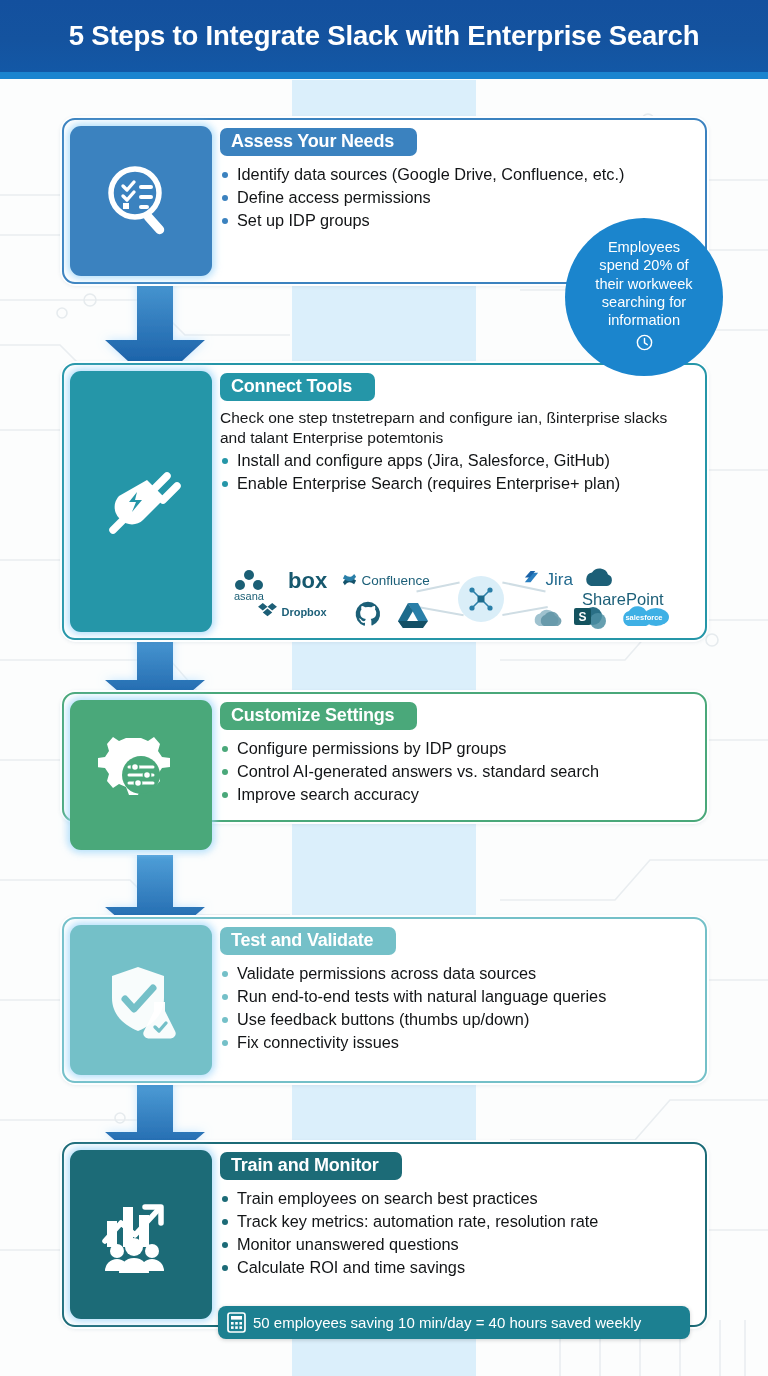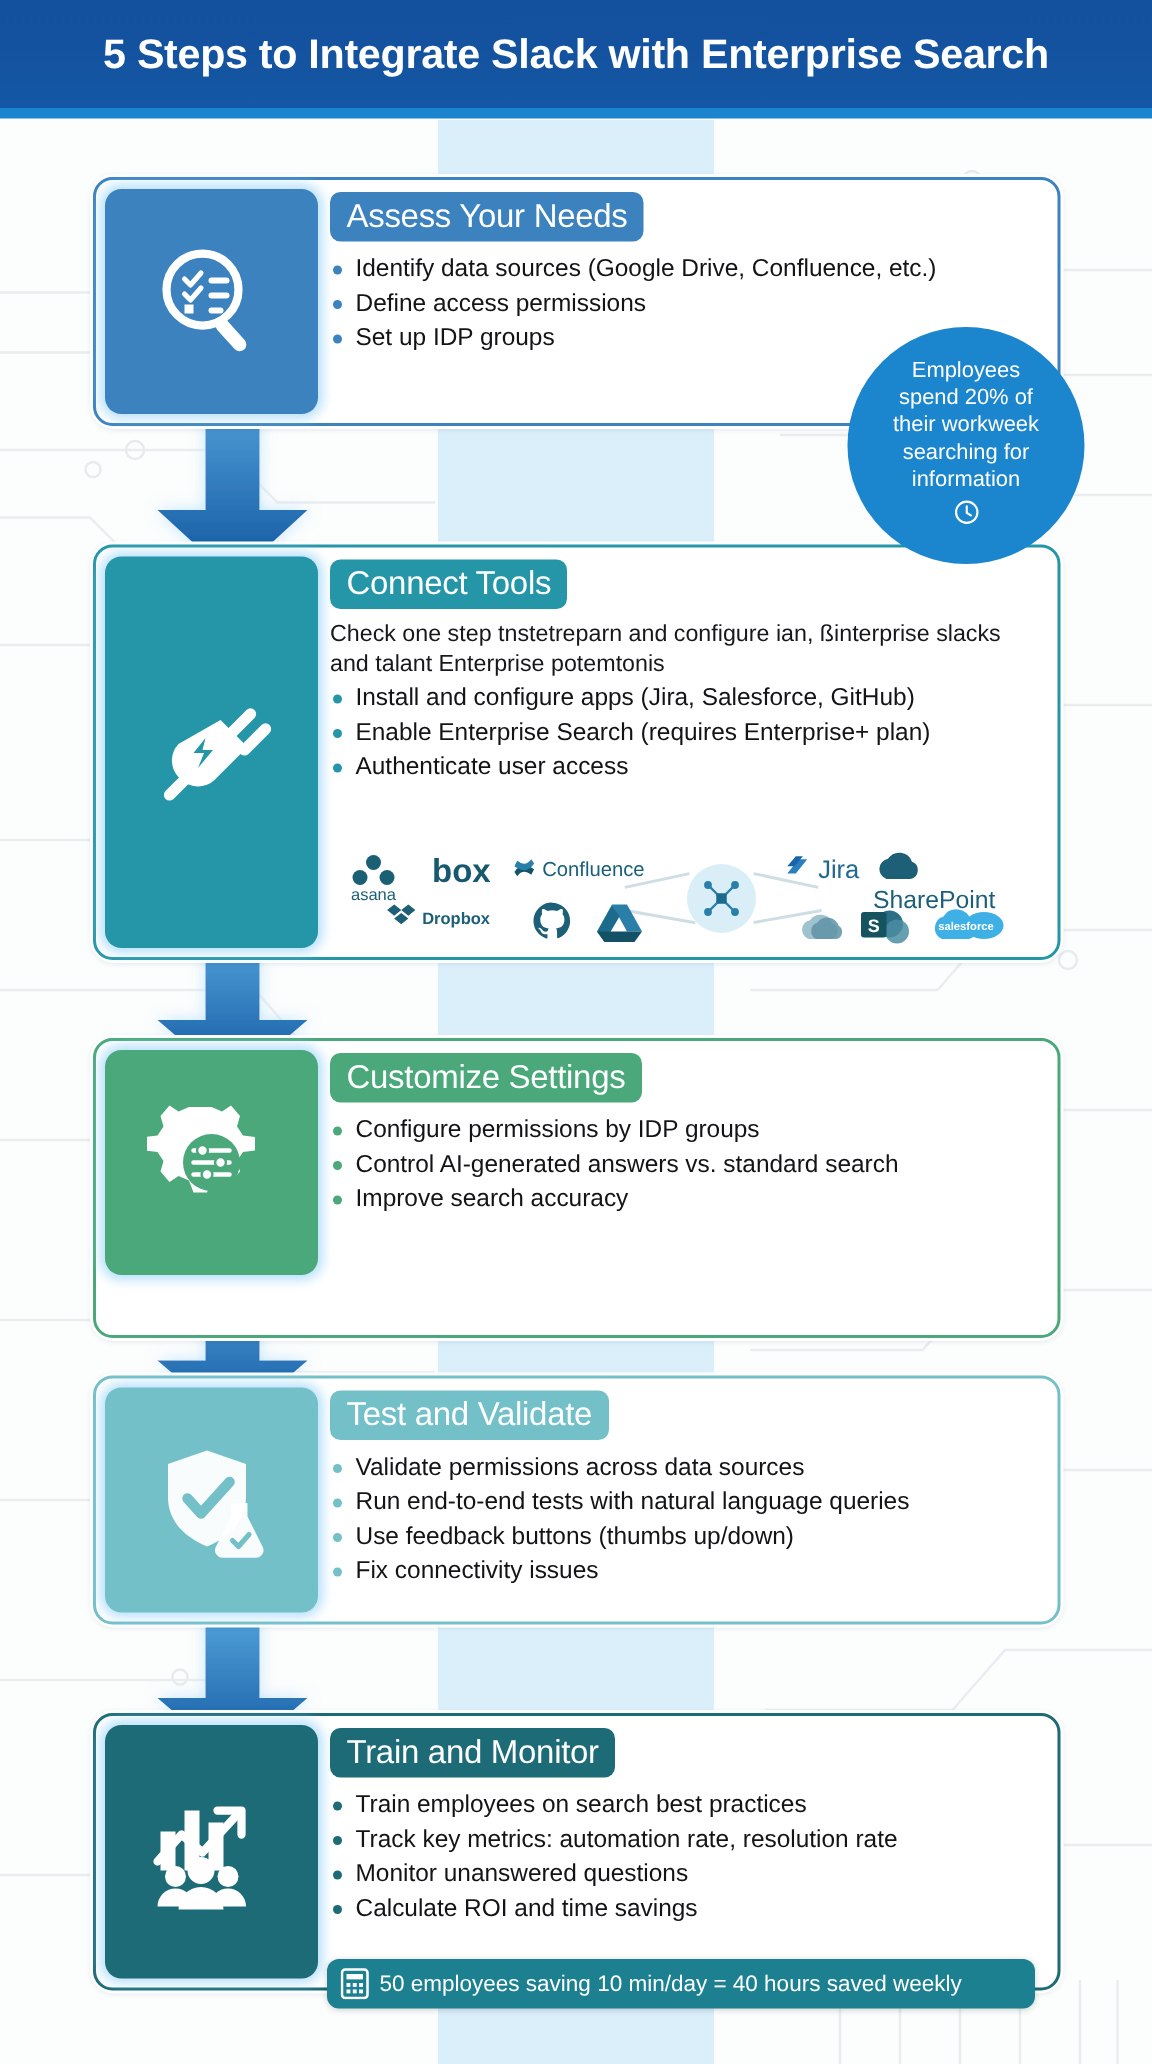--- a/index.html
+++ b/index.html
@@ -83,24 +83,24 @@
   .icon-tile svg { display: block; }
   .card-body {
     position: absolute;
     left: 158px; right: 12px; top: 10px; bottom: 8px;
     z-index: 3;
   }
   .title-pill {
     display: inline-block;
     background: var(--accent);
     color: #ffffff;
-    font-size: 22px;
-    font-weight: normal;
+    font-size: 18px;
+    font-weight: bold;
     border-radius: 7px;
-    padding: 3px 11px 4px 11px;
+    padding: 3px 23px 4px 11px;
     margin-bottom: 7px;
     letter-spacing: -0.2px;
   }
   .lead {
     font-size: 15.5px;
     color: #16181a;
     line-height: 1.32;
     margin-bottom: 0;
   }
   ul.bullets { list-style: none; }
@@ -317,21 +317,20 @@
         <path d="M52 24 L70 42 L48 64 a16 16 0 0 1-22 0 l-2-2 a16 16 0 0 1 0-22 Z" fill="#ffffff"></path>
         <path d="M42 36 l-8 10 h7 l-4 10 l10 -12 h-7 Z" fill="#2596a8"></path>
       </svg>
     </div>
     <div class="card-body" style="bottom:76px;">
       <div class="title-pill">Connect Tools</div>
       <div class="lead">Check one step tnstetreparn and configure ian, ßinterprise slacks and talant Enterprise potemtonis</div>
       <ul class="bullets">
         <li>Install and configure apps (Jira, Salesforce, GitHub)</li>
         <li>Enable Enterprise Search (requires Enterprise+ plan)</li>
-        <li>Authenticate user access</li>
       </ul>
     </div>
 
     <div class="logo-row">
       <div class="hubline" style="left:196px; top:24px; width:44px; transform:rotate(-12deg);"></div>
       <div class="hubline" style="left:196px; top:48px; width:48px; transform:rotate(10deg);"></div>
       <div class="hubline" style="left:282px; top:24px; width:44px; transform:rotate(12deg);"></div>
       <div class="hubline" style="left:282px; top:48px; width:46px; transform:rotate(-10deg);"></div>
 
       <div class="lg" style="left:8px; top:6px;">
@@ -426,21 +425,21 @@
           <rect x="9.5" y="9.5" width="7" height="7" rx="1.4" fill="#1d6b8c"></rect>
           <circle cx="4" cy="4" r="2.6" fill="#2a7fa8"></circle>
             <circle cx="22" cy="4" r="2.6" fill="#2a7fa8"></circle>
           <circle cx="4" cy="22" r="2.6" fill="#2a7fa8"></circle>
             <circle cx="22" cy="22" r="2.6" fill="#2a7fa8"></circle>
         </svg>
       </div>
     </div>
   </div>
 
-  <div class="card" style="--accent:#4aa87a; top:692px; height:200px;">
+  <div class="card" style="--accent:#4aa87a; top:692px; height:130px;">
     <div class="card-inner"></div>
     <div class="icon-tile" style="height:150px;">
       <svg width="86" height="86" viewBox="0 0 86 86">
         <path fill="#ffffff" d="M43 6 l7 3 6-4 6 7 -2 7 4 6 8 1 0 9 -8 1 -4 6 2 7 -6 7 -6-4 -7 3 -3 8 -9 0 -3-8 -7-3 -6 4 -6-7 2-7 -4-6 -8-1 0-9 8-1 4-6 -2-7 6-7 6 4 7-3 Z"></path>
         <circle cx="43" cy="43" r="19" fill="#4aa87a"></circle>
         <g stroke="#ffffff" stroke-width="3" stroke-linecap="round">
           <line x1="31" y1="35" x2="55" y2="35"></line>
           <line x1="31" y1="43" x2="55" y2="43"></line>
           <line x1="31" y1="51" x2="55" y2="51"></line>
         </g>

